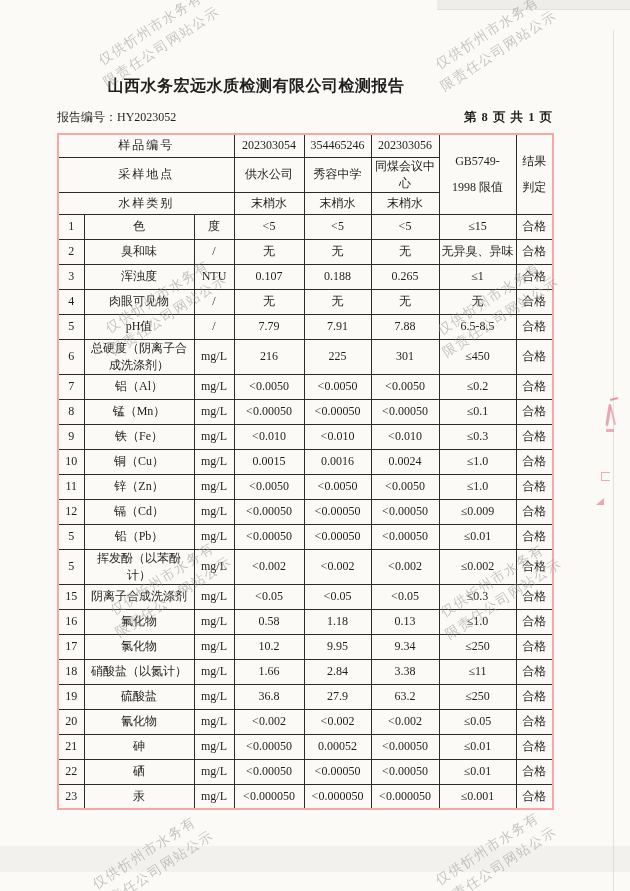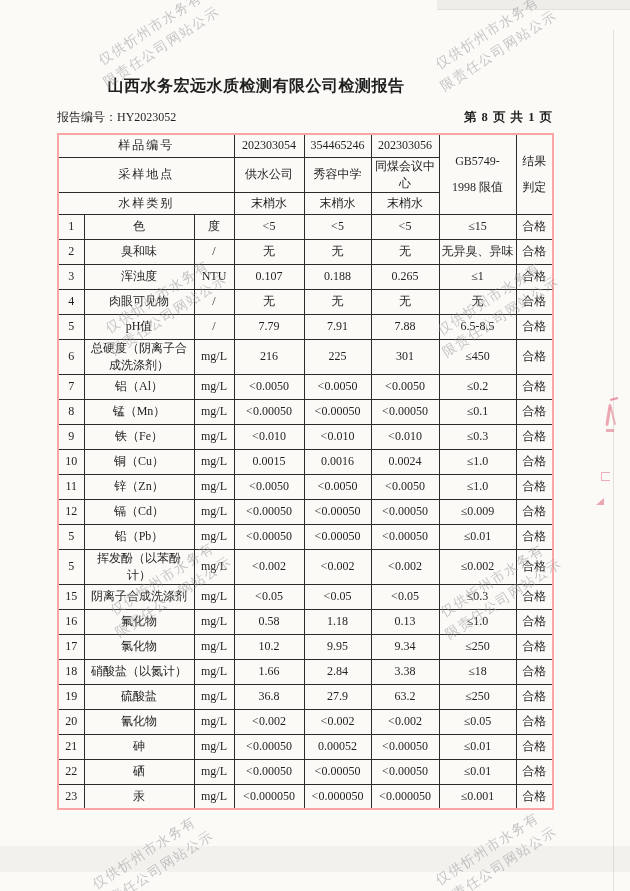--- a/index.html
+++ b/index.html
@@ -298,21 +298,21 @@
     <td class="c-val">≤250</td>
     <td class="c-val">合格</td>
   </tr>
       <tr class="body-row">
     <td class="c-no">18</td>
     <td class="c-item">硝酸盐（以氮计）</td>
     <td class="c-unit">mg/L</td>
     <td class="c-val">1.66</td>
     <td class="c-val">2.84</td>
     <td class="c-val">3.38</td>
-    <td class="c-val">≤18</td>
+    <td class="c-val">≤11</td>
     <td class="c-val">合格</td>
   </tr>
       <tr class="body-row">
     <td class="c-no">19</td>
     <td class="c-item">硫酸盐</td>
     <td class="c-unit">mg/L</td>
     <td class="c-val">36.8</td>
     <td class="c-val">27.9</td>
     <td class="c-val">63.2</td>
     <td class="c-val">≤250</td>

